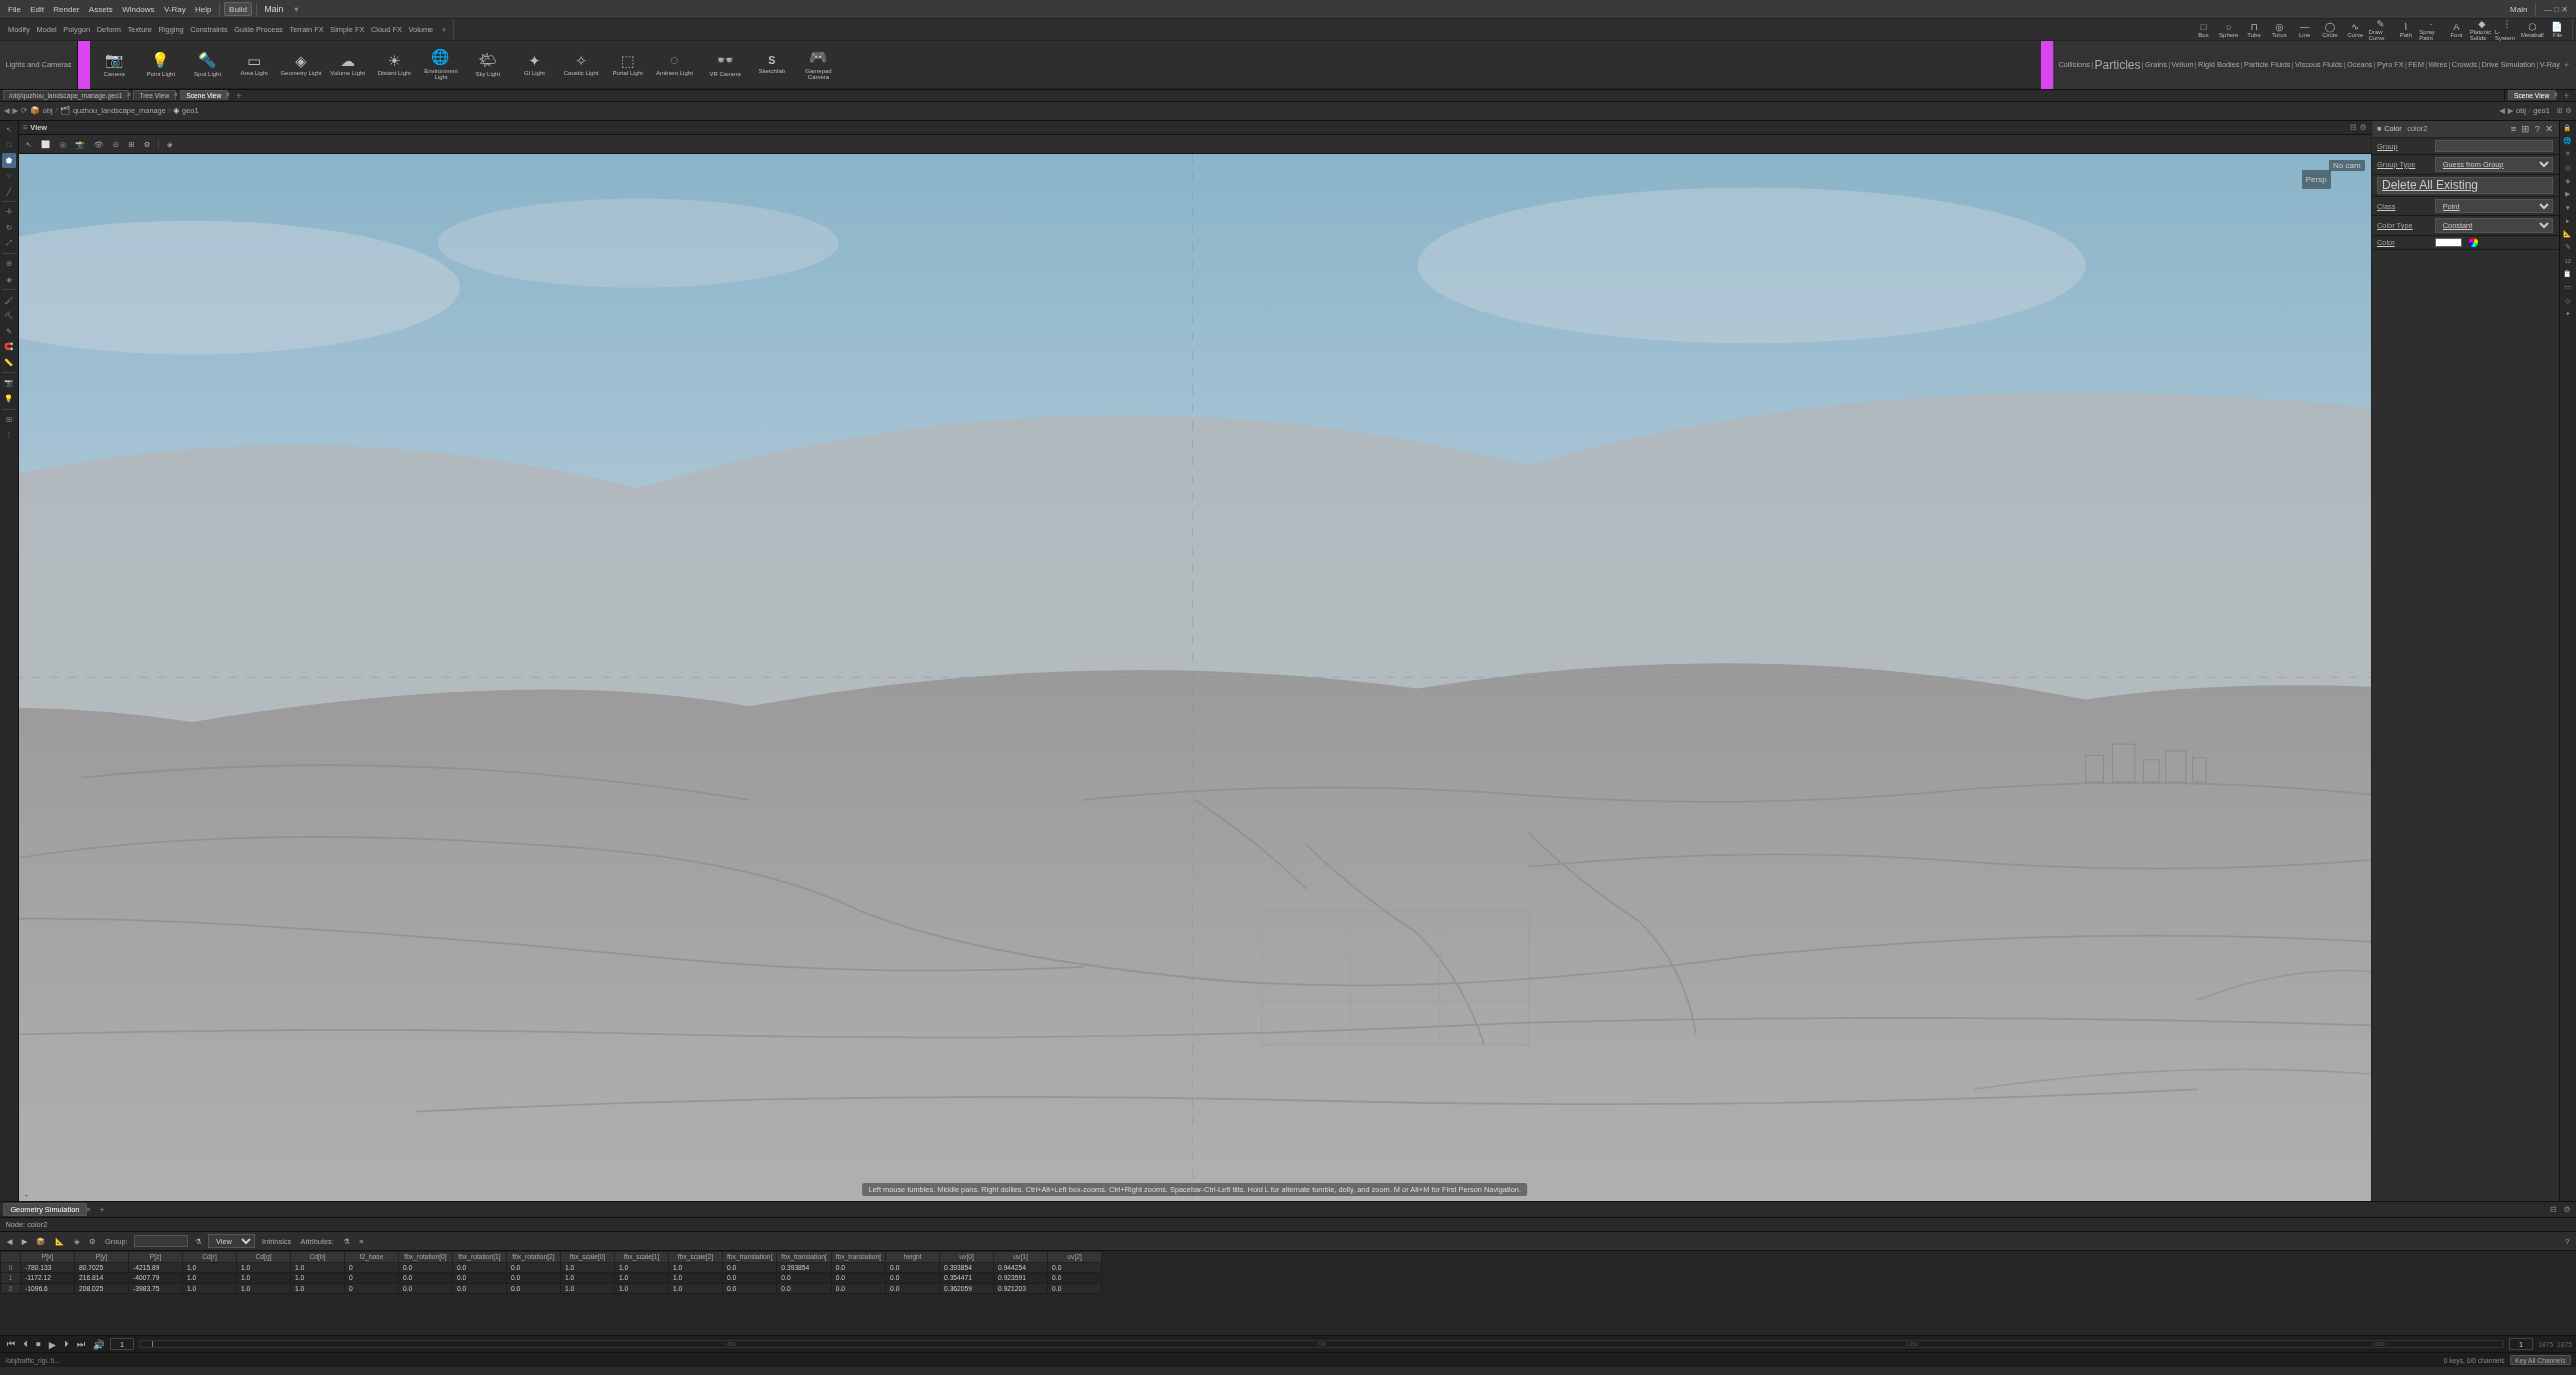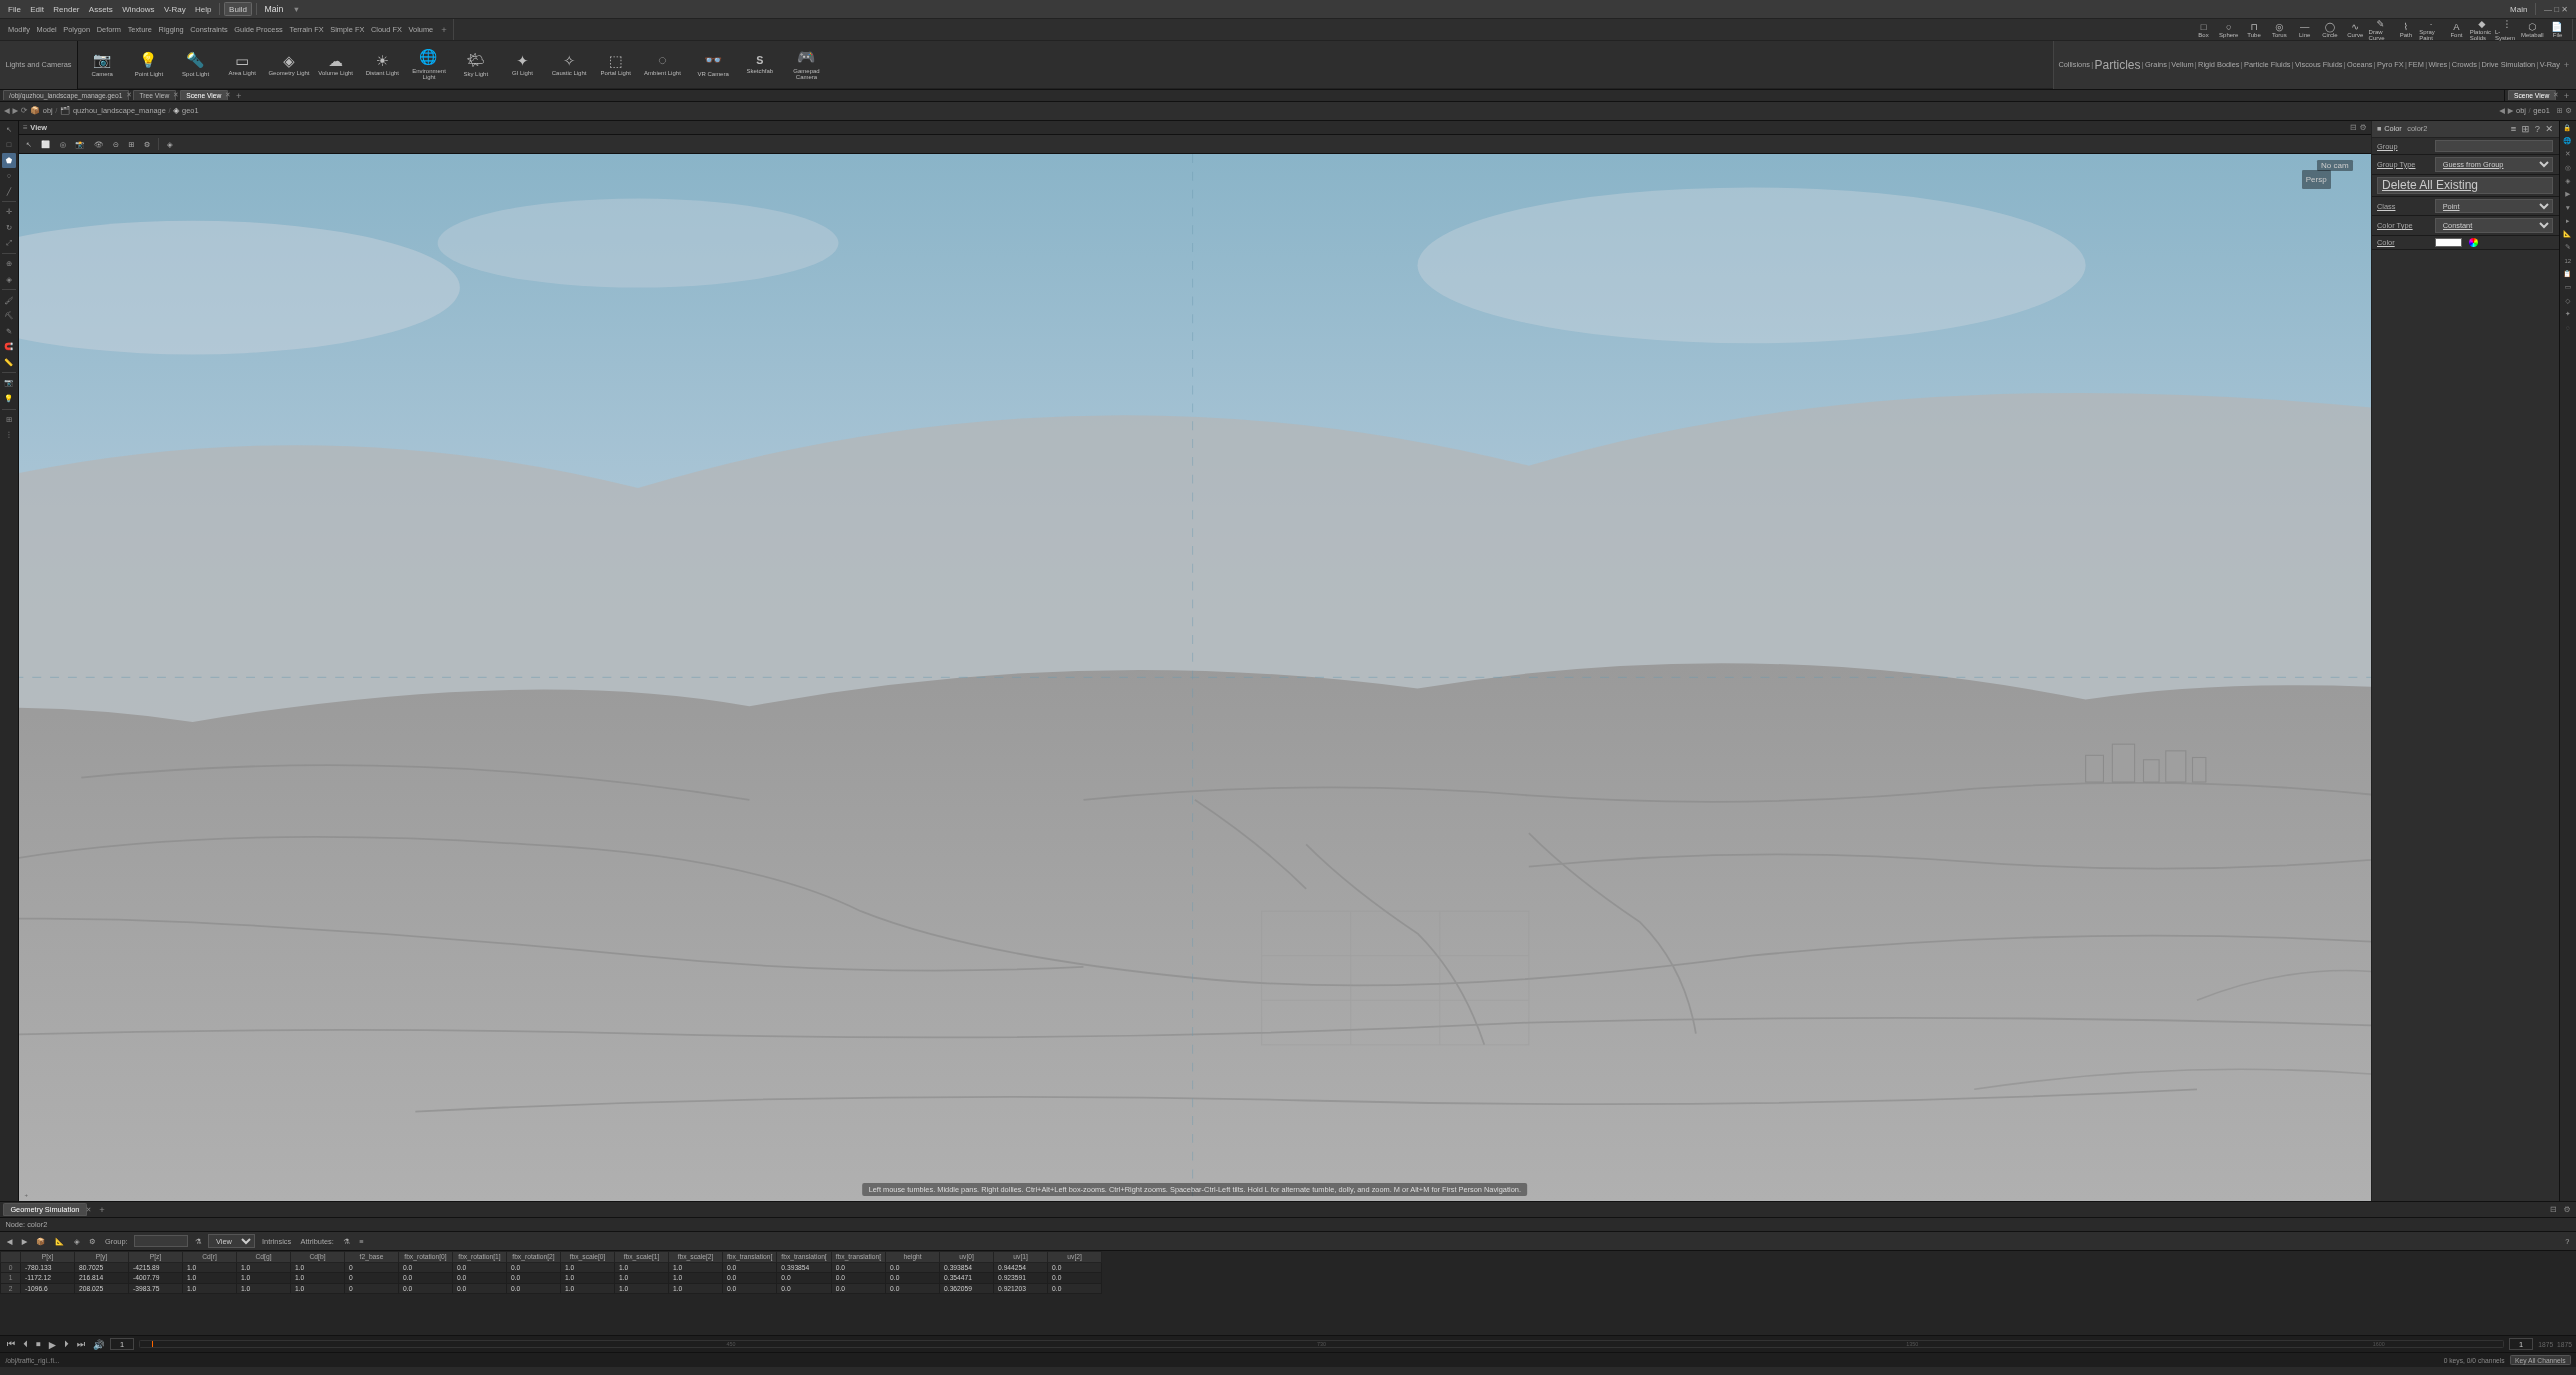--- a/index.html
+++ b/index.html
@@ -23,21 +23,21 @@
     .light-icon { font-size: 14.8px; margin-bottom: 1.3px; }
     .tab { padding: 2px 8px; background: #3a3a3a; border: 0.7px solid #555; border-bottom: none; cursor: pointer; font-size: 7.4px; color: #bbb; border-radius: 1.3px 1.3px 0 0; }
     .tab.active { background: #4a4a4a; color: #fff; }
 
     
     .path-bar { display: flex; align-items: center; background: #2e2e2e; height: 19px; border-bottom: 0.7px solid #111; padding: 0 4px; gap: 2.7px; }
 
     
     .viewport { flex: 1; background: #888; position: relative; overflow: hidden; }
     .viewport-label { position: absolute; top: 16px; right: 40px; color: #ccc; font-size: 8px; background: rgba(0,0,0,0.4); padding: 5px 4px; border-radius: 1.3px; }
-    .viewport-cam { position: absolute; top: 5.4px; right: 18px; color: #ccc; font-size: 8px; background: rgba(0,0,0,0.4); padding: 1.3px 4px; border-radius: 1.3px; }
+    .viewport-cam { position: absolute; top: 5.4px; right: 6px; color: #ccc; font-size: 8px; background: rgba(0,0,0,0.4); padding: 1.3px 4px; border-radius: 1.3px; }
     .viewport-hint { position: absolute; bottom: 5.4px; left: 50%; transform: translateX(-50%); color: #ddd; font-size: 7.4px; background: rgba(0,0,0,0.4); padding: 2px 6.7px; border-radius: 2px; white-space: nowrap; }
     .viewport-coords { position: absolute; bottom: 2.7px; left: 5.4px; color: #aaa; font-size: 6.7px; }
 
     
     .landscape-bg { width: 100%; height: 100%; }
 
     
     .right-panel { width: 174px; background: #2e2e2e; border-left: 0.7px solid #222; display: flex; flex-direction: column; }
     .rp-header { display: flex; align-items: center; background: #3a3a3a; padding: 2.7px 5.4px; border-bottom: 0.7px solid #222; gap: 2.7px; font-size: 7.4px; color: #ccc; }
     .rp-row { display: flex; align-items: center; padding: 2px 5.4px; gap: 4px; border-bottom: 0.7px solid #1a1a1a; text-decoration: underline; }
@@ -196,21 +196,21 @@
         <div class="tb-icon">⬡</div>
         <div style="font-size:6px;">Metaball</div>
       </div>
     <div class="tb-btn">
         <div class="tb-icon">📄</div>
         <div style="font-size:6px;">File</div>
       </div>
   </div>
 </div>
 
-<div style="display:flex;align-items:stretch;background:#d946ef;border-bottom:0.7px solid #111;">
+<div style="display:flex;align-items:stretch;background:#d946ef;border-bottom:0.7px solid #111;gap:12px;">
   <div style="display:flex;align-items:center;background:#333;padding:0 5.4px;border-right:0.7px solid #111;font-size:7.4px;color:#aaa;white-space:nowrap;">Lights and Cameras</div>
   <div class="lights-row" style="flex:1;height:48px;">
     <div class="light-btn">
         <div class="light-icon">📷</div>
         <div>Camera</div>
       </div>
     <div class="light-btn">
         <div class="light-icon">💡</div>
         <div>Point Light</div>
       </div>

